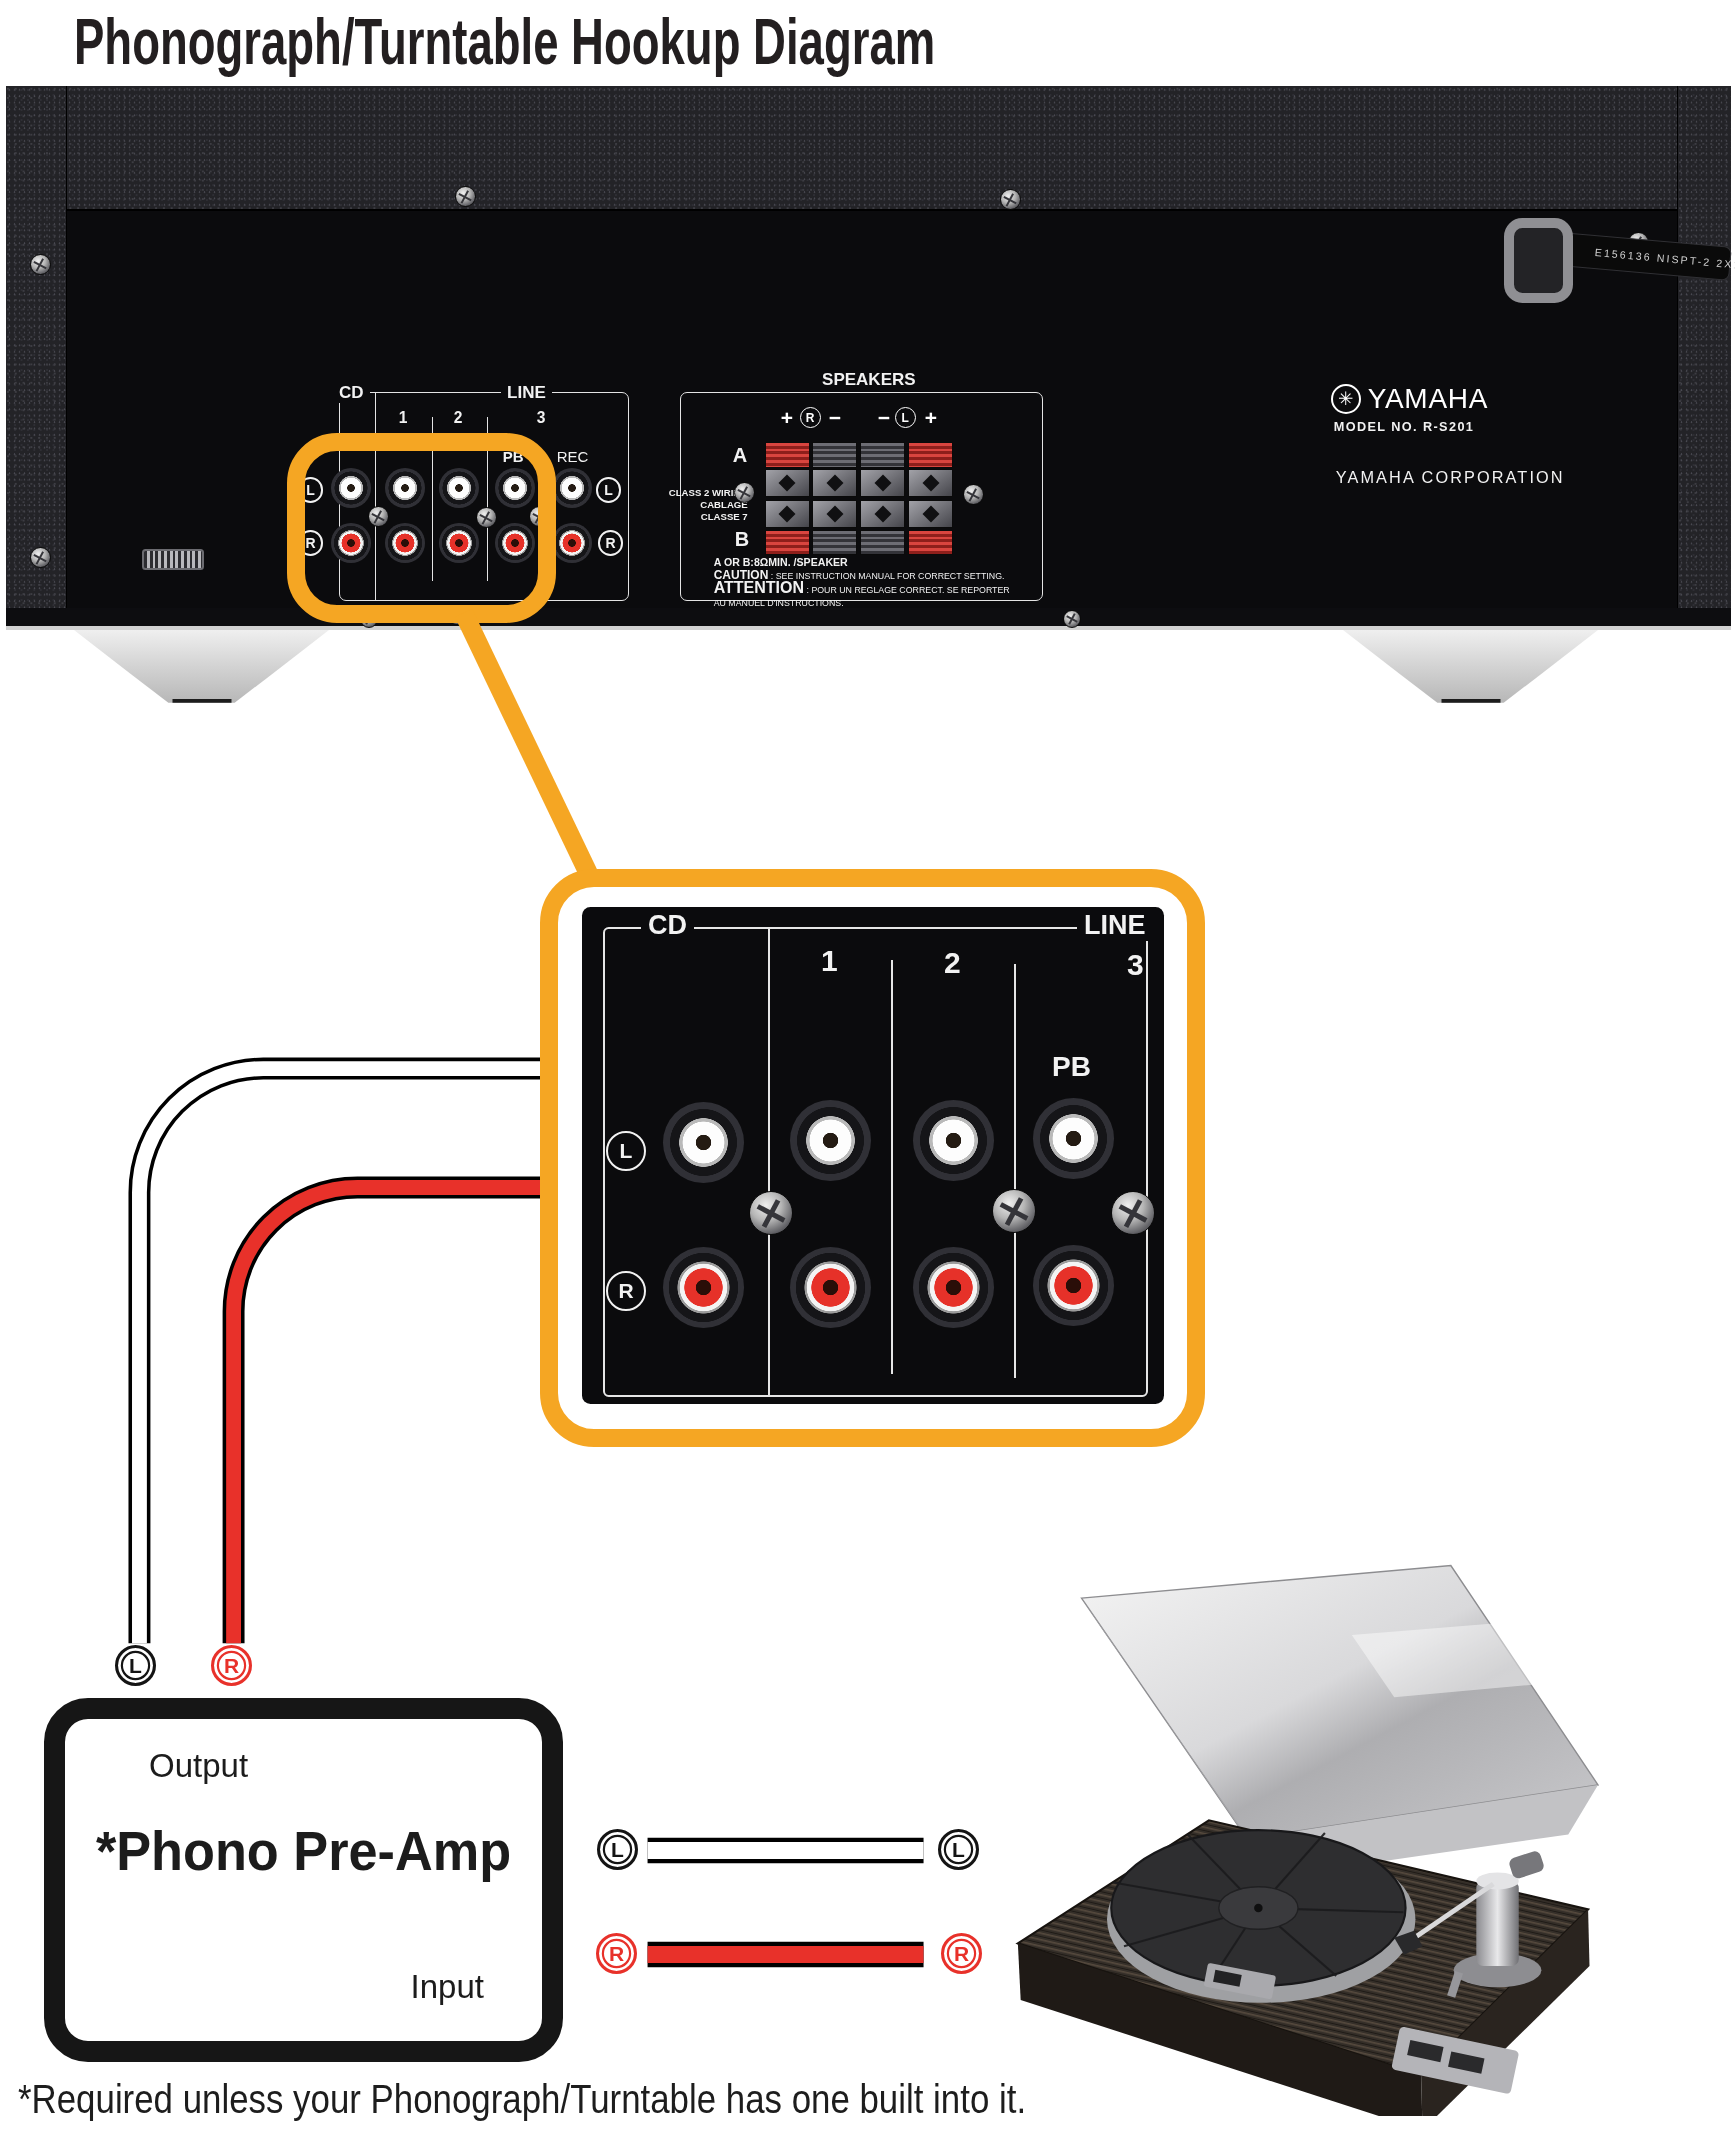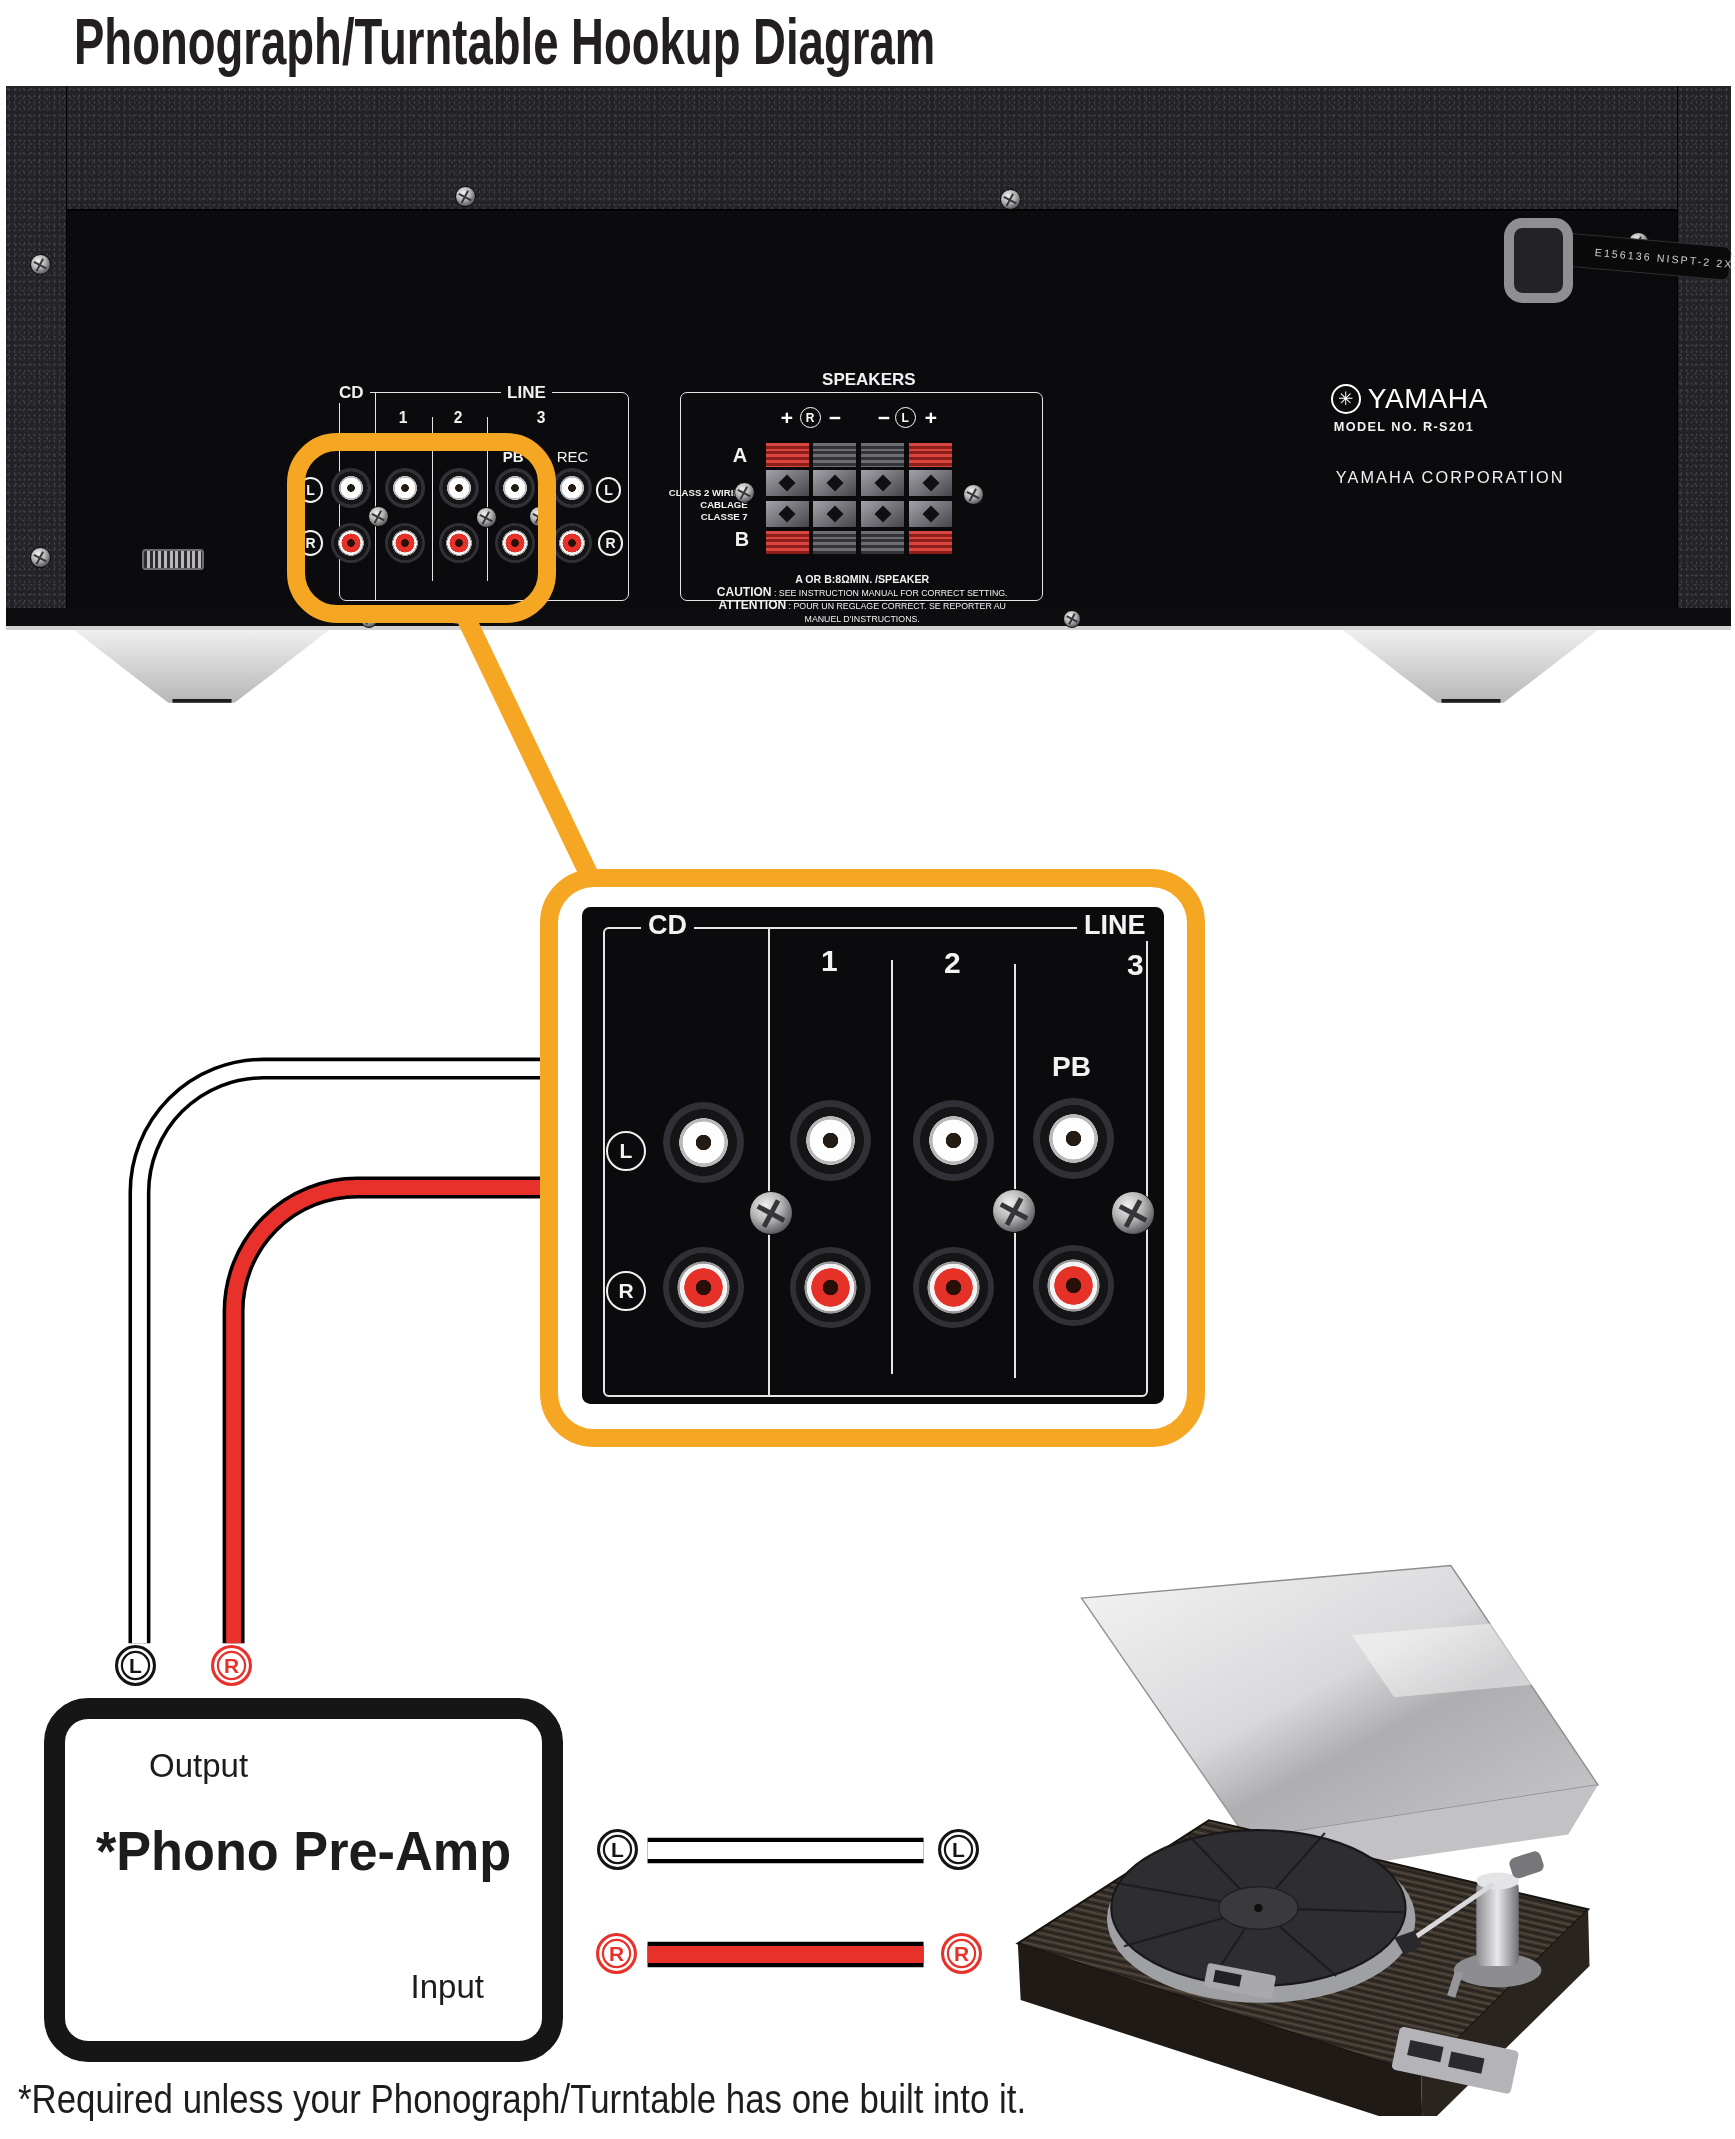--- a/index.html
+++ b/index.html
@@ -248,24 +248,24 @@
         </div>
     </div>
 
     <div class="abs wt" style="left:658px;top:401px;width:84px;font-size:9.6px;font-weight:700;text-align:right;line-height:12px">
       <span>CLASS 2 WIRING</span><br>
       <span>CABLAGE CLASSE 7</span>
     </div>
     <div class="screw" style="left:728px;top:396px;width:21px;height:21px"></div>
     <div class="screw" style="left:957px;top:398px;width:21px;height:21px"></div>
 
-    <div class="abs wt" style="left:708px;top:487px;width:297px;text-align:center;line-height:12.7px">
+    <div class="abs wt" style="left:708px;top:470px;width:297px;line-height:12.7px">
       <div style="font-size:10.6px;font-weight:700"><span>A OR B:8ΩMIN. /SPEAKER</span></div>
       <div style="font-size:8.8px"><b style="font-size:12px"><span>CAUTION</span></b><span> : SEE INSTRUCTION MANUAL FOR CORRECT SETTING.</span></div>
-      <div style="font-size:8.8px"><b style="font-size:12px"><span>ATTENTION</span></b><span> : POUR UN REGLAGE CORRECT. SE REPORTER AU MANUEL D'INSTRUCTIONS.</span></div>
+      <div style="font-size:8.8px"><b style="font-size:16px"><span>ATTENTION</span></b><span> : POUR UN REGLAGE CORRECT. SE REPORTER AU MANUEL D'INSTRUCTIONS.</span></div>
     </div>
 
     <div class="ylogo" style="left:1325px;top:297px">
       <span class="ymark">
           <span>✳</span>
         </span>
       <span style="font-size:28px;font-weight:400;letter-spacing:0.7px">YAMAHA</span>
     </div>
     <span class="abs wt" style="left:1328px;top:334px;font-size:12.7px;font-weight:700;letter-spacing:1.4px">MODEL NO.  R-S201</span>
     <span class="abs wt" style="left:1330px;top:382px;font-size:16.3px;letter-spacing:2.1px">YAMAHA CORPORATION</span>

